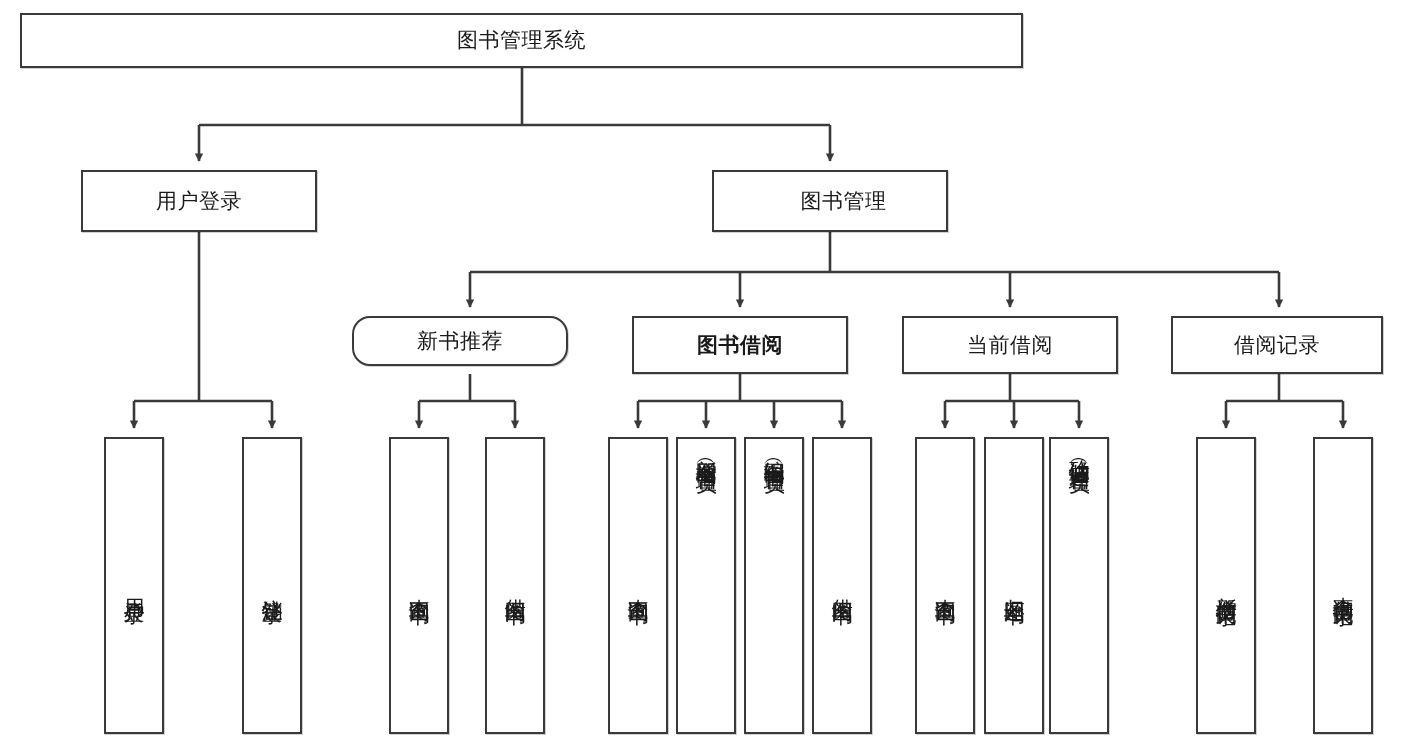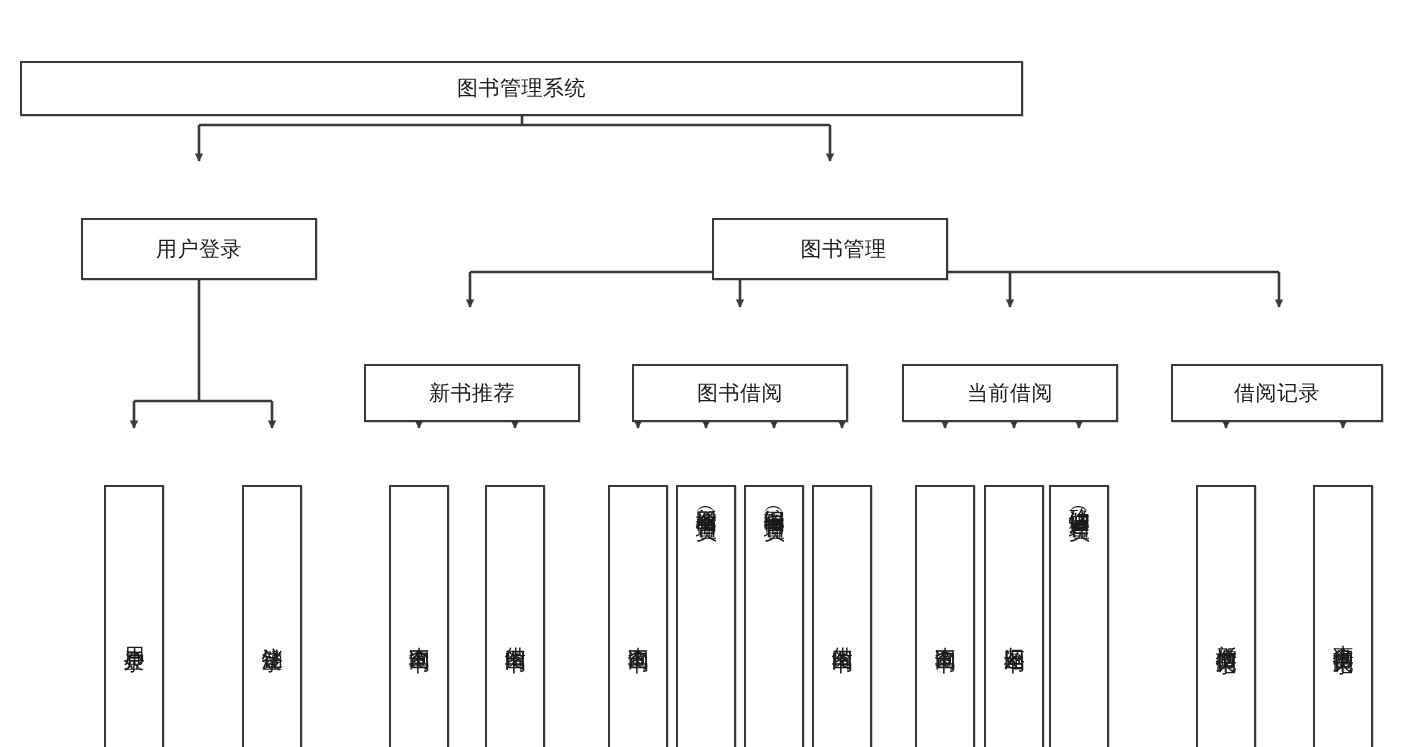--- a/index.html
+++ b/index.html
@@ -26,21 +26,20 @@
   .node {
     position: absolute;
     box-sizing: border-box;
     border: 2.5px solid #3a3a3a;
     background: #ffffff;
     display: flex;
     align-items: center;
     justify-content: center;
     color: #1a1a1a;
     box-shadow: 1px 1px 0 rgba(0,0,0,0.18);
-    margin-top: 48px;
   }
   .node-label {
     display: block;
     text-align: center;
     line-height: 1.18;
     letter-spacing: 0.5px;
     white-space: nowrap;
   }
   .node.horizontal .node-label {
     font-size: 21px;
@@ -121,24 +120,24 @@
   <div id="nodes-layer">
       <div class="node horizontal" style="left: 20px; top: 13px; width: 1003px; height: 55px;">
         <span class="node-label">图书管理系统</span>
       </div>
       <div class="node horizontal" style="left: 81px; top: 170px; width: 236px; height: 62px;">
         <span class="node-label">用户登录</span>
       </div>
       <div class="node horizontal" style="left: 712px; top: 170px; width: 236px; height: 62px; padding-left: 27px;">
         <span class="node-label">图书管理</span>
       </div>
-      <div class="node horizontal" style="left: 364px; top: 316px; width: 216px; height: 58px;">
+      <div class="node horizontal" style="left: 352px; top: 316px; width: 216px; height: 50px; border-radius: 18px;">
         <span class="node-label">新书推荐</span>
       </div>
-      <div class="node horizontal" style="left: 632px; top: 316px; width: 216px; height: 58px;">
+      <div class="node horizontal" style="left: 632px; top: 316px; width: 216px; height: 58px; font-weight: bold;">
         <span class="node-label">图书借阅</span>
       </div>
       <div class="node horizontal" style="left: 902px; top: 316px; width: 216px; height: 58px;">
         <span class="node-label">当前借阅</span>
       </div>
       <div class="node horizontal" style="left: 1171px; top: 316px; width: 212px; height: 58px;">
         <span class="node-label">借阅记录</span>
       </div>
       <div class="node vertical leaf-mid" style="left: 104px; top: 437px; width: 60px; height: 297px;">
         <span class="node-label">用户登录</span>

